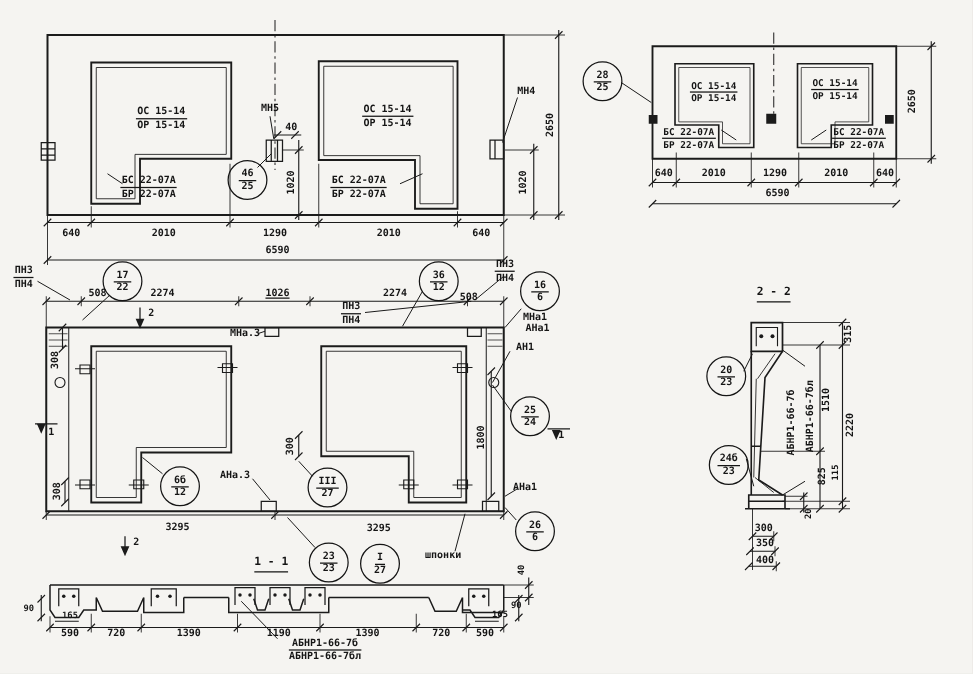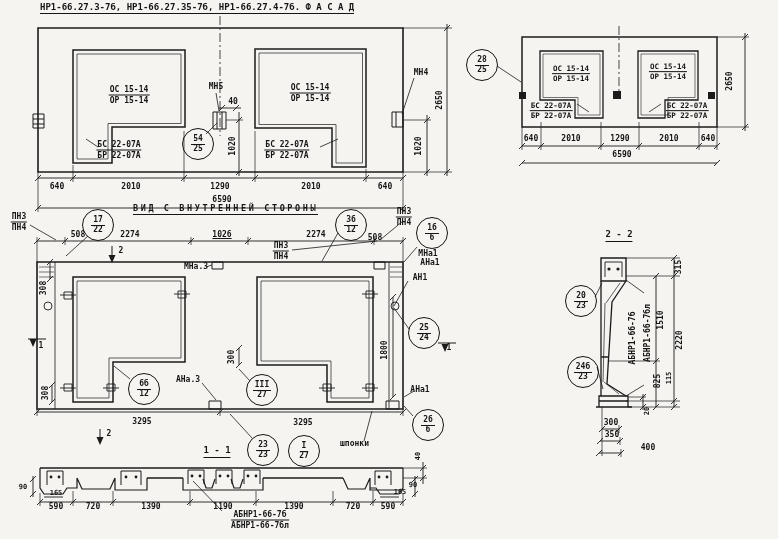--- a/index.html
+++ b/index.html
@@ -128,22 +128,20 @@
       M236,351 L242,345 M236,368 L242,362
       M37,505 L43,499 M70,505 L76,499 M110,505 L116,499 M187,505 L193,499 M253,505 L259,499
       M330,505 L336,499 M370,505 L376,499 M400,505 L406,499
       M420,471 L426,465 M420,481 L426,475 M30,482 L36,476 M30,497 L36,491 M412,482 L418,476 M412,497 L418,491
       M653,279 L659,273 M653,364 L659,358 M653,410 L659,404
       M671,261 L677,255 M671,279 L677,273 M671,404 L677,398 M671,410 L677,404
       M599,432 L605,426 M616,432 L622,426 M597,444 L603,438 M617,444 L623,438 M596,456 L602,450 M618,456 L624,450
       M640,400 L646,394 M640,410 L646,404"></path>
   </svg>
 
-  <div class="T" style="left:40px;top:3px;">НР1-66.27.3-7б, НР1-66.27.35-7б, НР1-66.27.4-7б.  Ф А С А Д</div>
-  <div class="T" style="left:133px;top:204px;font-size:8.5px;letter-spacing:2.6px;">ВИД С ВНУТРЕННЕЙ СТОРОНЫ</div>
   <div class="L LT" style="left:217px;top:452px;">1 - 1</div>
   <div class="L LT" style="left:619px;top:236px;">2 - 2</div>
 
   <div class="F" style="left:129px;top:95px;">
     <span class="a">ОС 15-14</span>
     <span class="b">ОР 15-14</span>
   </div>
   <div class="F" style="left:310px;top:93px;">
     <span class="a">ОС 15-14</span>
     <span class="b">ОР 15-14</span>
@@ -248,24 +246,24 @@
   <div class="L R" style="left:633px;top:338px;">АБНР1-66-7б</div>
   <div class="L R" style="left:648px;top:333px;">АБНР1-66-7бл</div>
   <div class="L R" style="left:679px;top:267px;">315</div>
   <div class="L R" style="left:661px;top:320px;">1510</div>
   <div class="L R" style="left:680px;top:340px;">2220</div>
   <div class="L R" style="left:658px;top:381px;">825</div>
   <div class="L R" style="left:669px;top:378px;font-size:7px;">115</div>
   <div class="L R" style="left:647px;top:411px;font-size:7px;">20</div>
   <div class="L" style="left:611px;top:423px;">300</div>
   <div class="L" style="left:612px;top:435px;">350</div>
-  <div class="L" style="left:612px;top:448px;margin-left:36px;">400</div>
+  <div class="L" style="left:612px;top:448px;">400</div>
 
   <div class="P" style="left:197px;top:143px;">
-    <span class="a">54</span>
+    <span class="a">46</span>
       <span class="b">25</span>
     </div>
   <div class="P" style="left:481px;top:64px;">
     <span class="a">28</span>
       <span class="b">25</span>
     </div>
   <div class="P" style="left:97px;top:224px;text-align:right;">
     <span class="a">17</span>
       <span class="b">22</span>
     </div>

